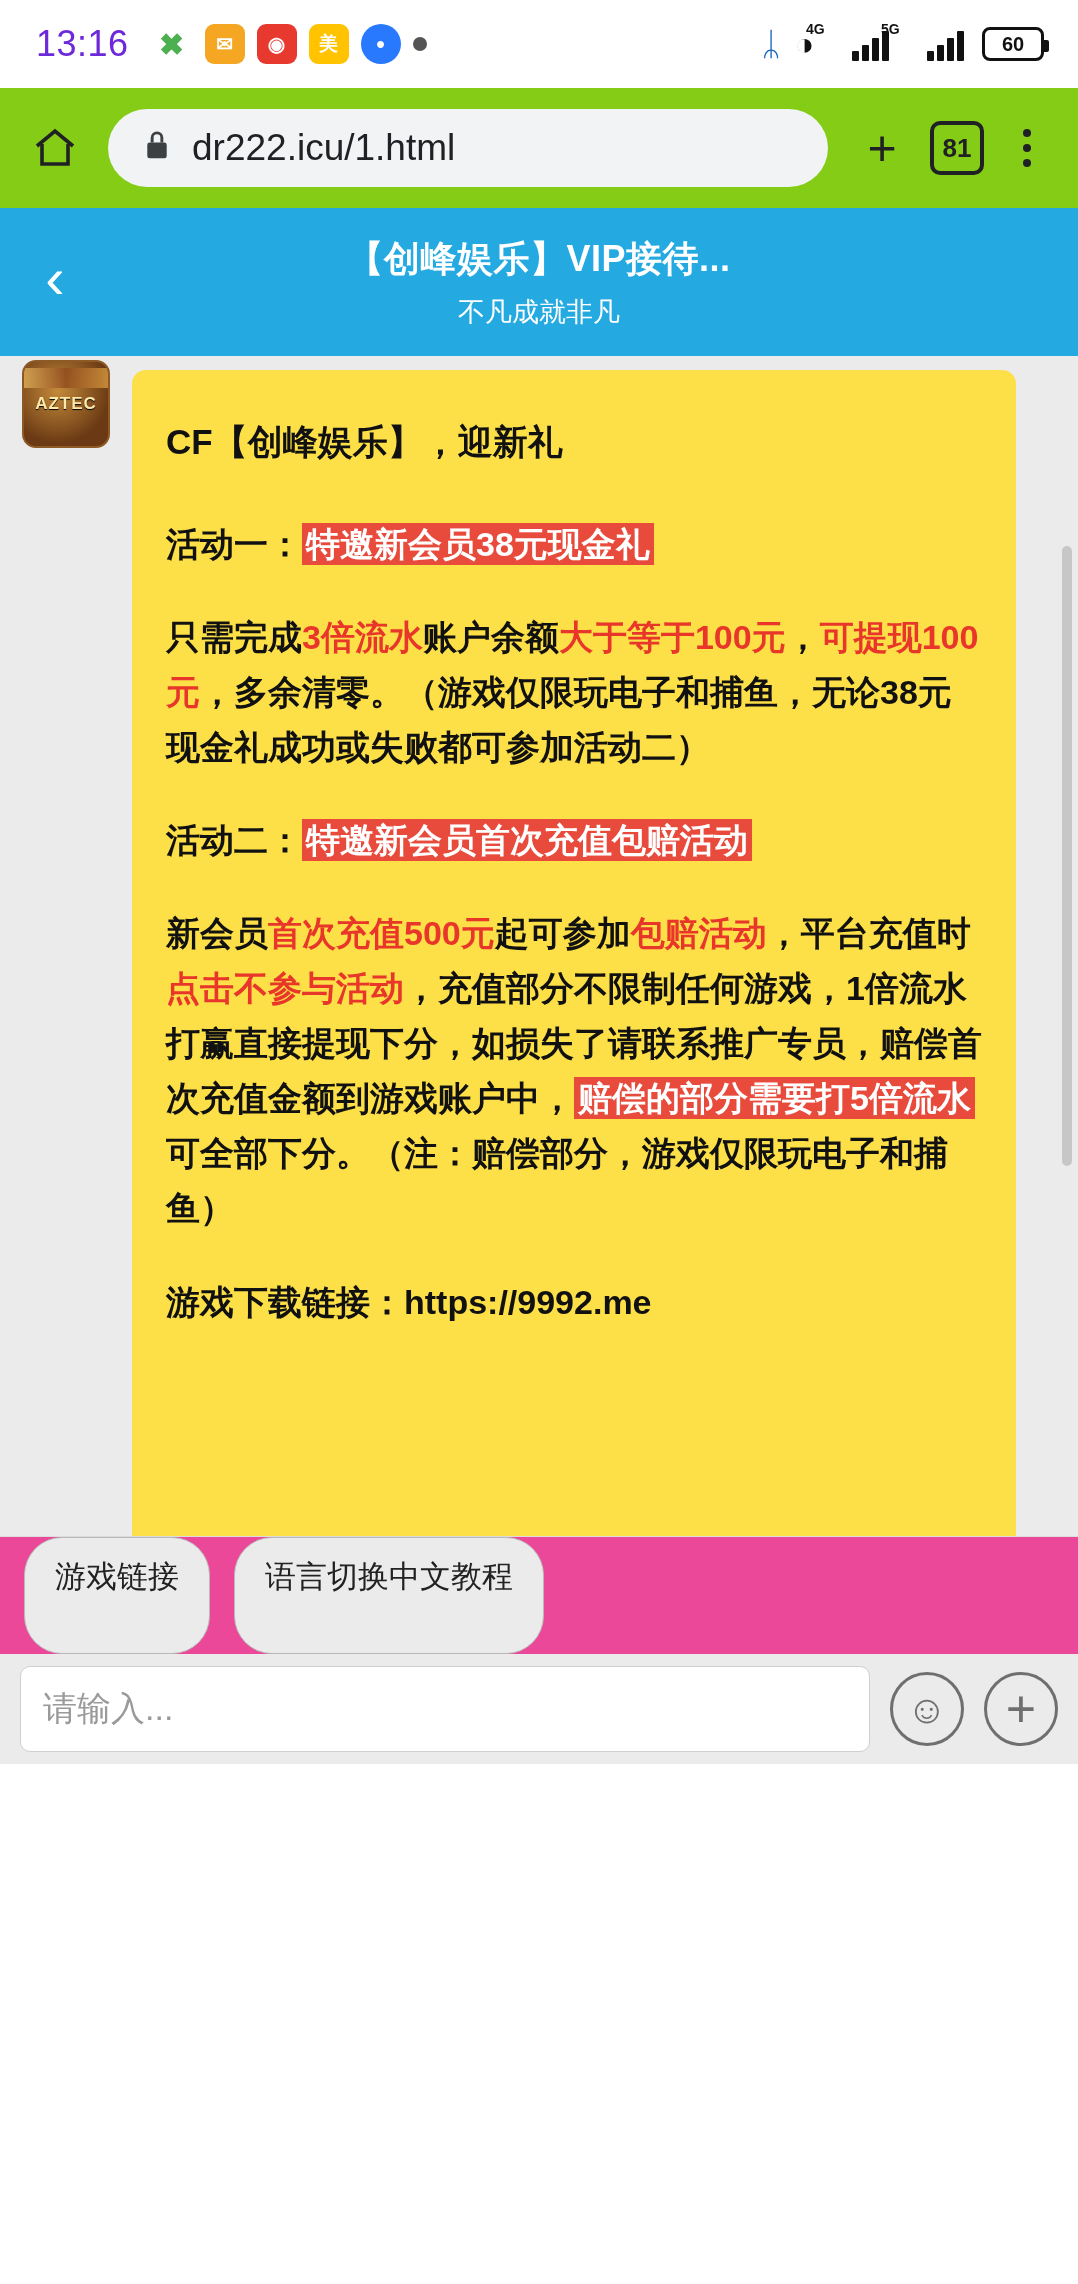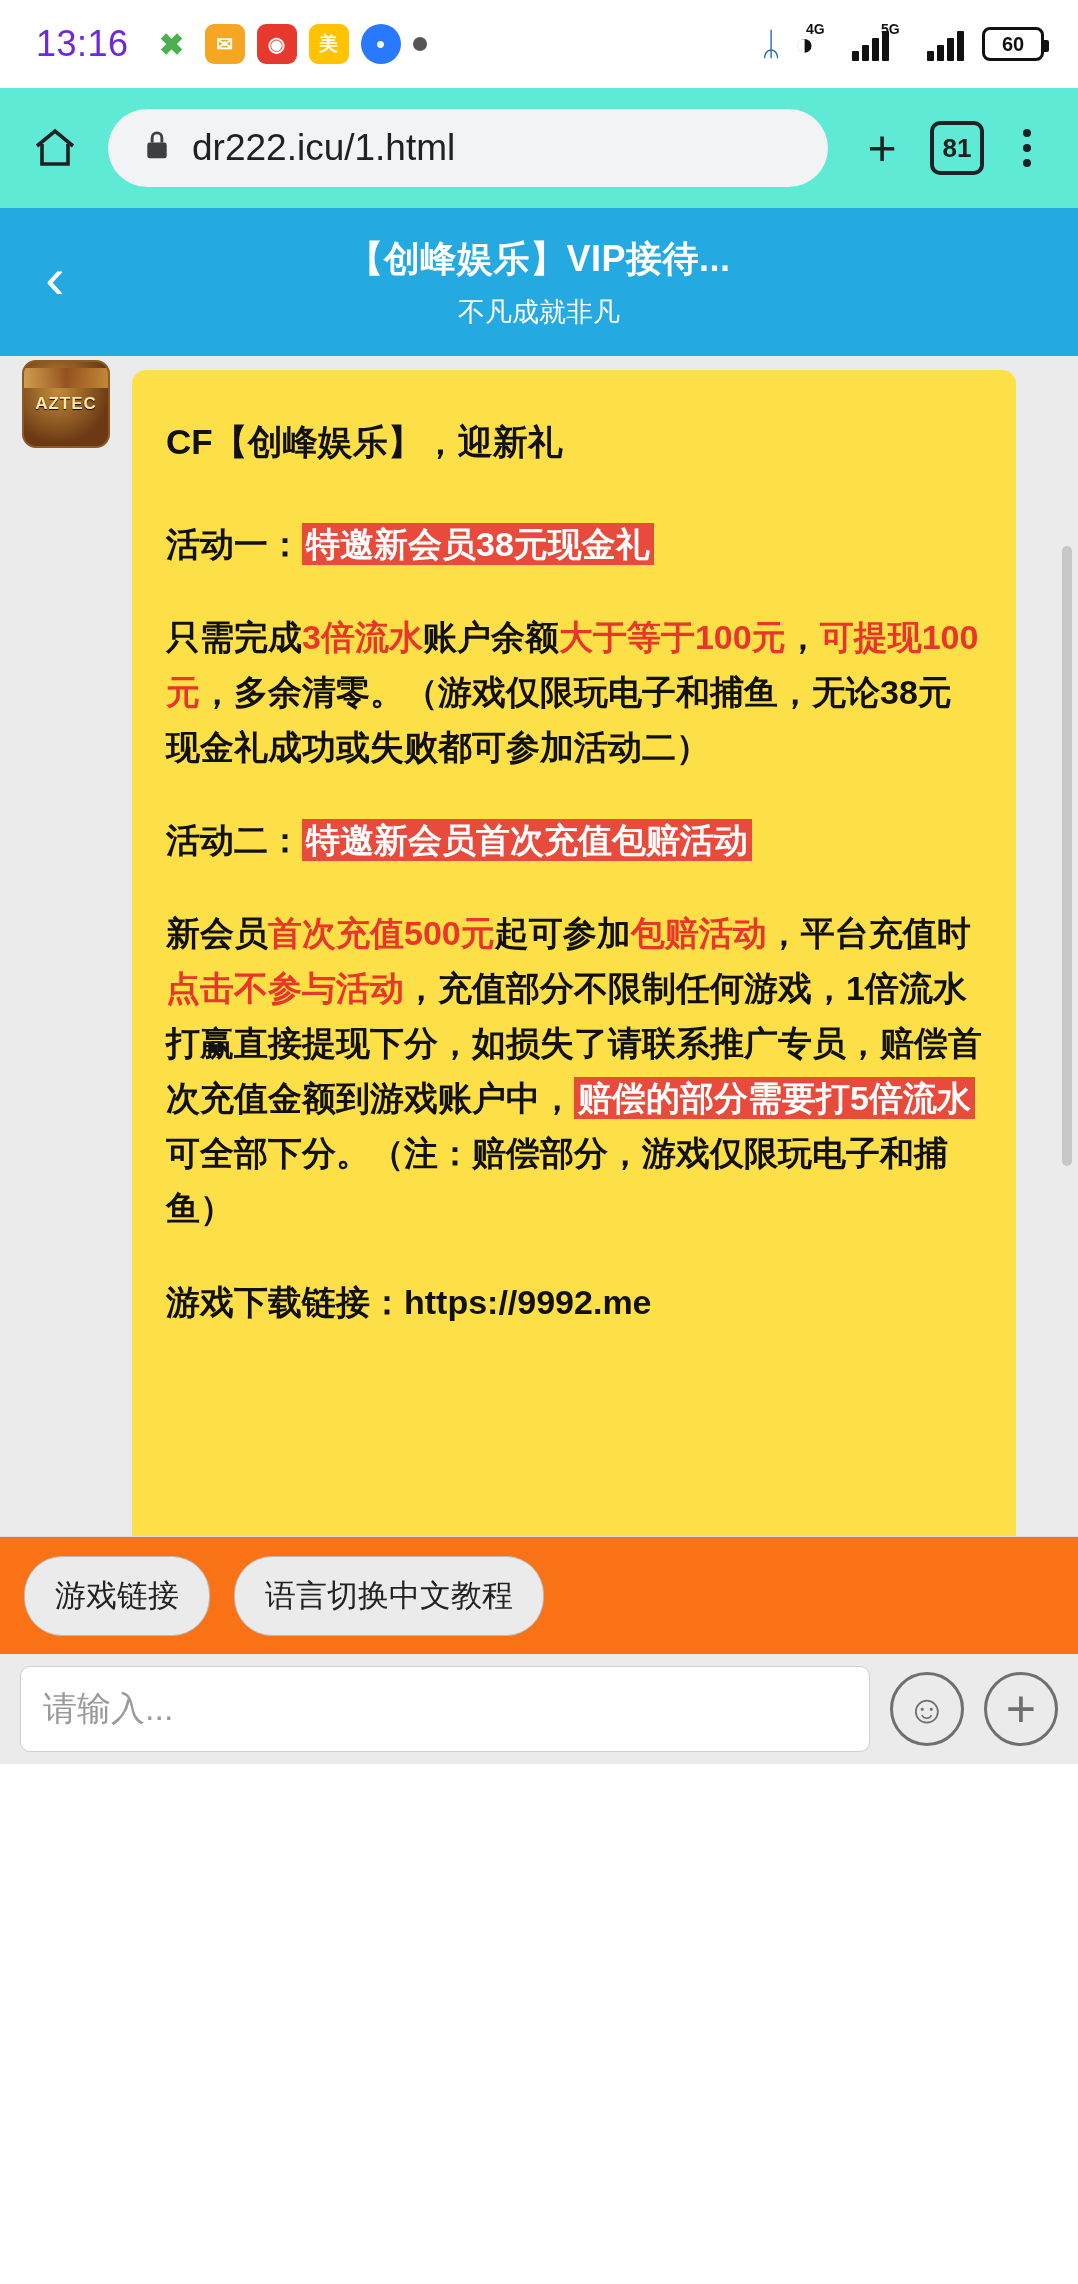--- a/index.html
+++ b/index.html
@@ -73,21 +73,21 @@
   }
   .battery::after {
     content: ""; position: absolute; right: -8px; top: 10px;
     width: 5px; height: 12px; background: #111; border-radius: 0 2px 2px 0;
   }
   .battery span { font-size: 20px; font-weight: 700; color: #111; }
 
   
   .browser-bar {
     height: 120px;
-    background: #5eead4;
+    background: #84cc16;
     display: flex; align-items: center;
     padding: 0 26px;
     gap: 18px;
   }
   .home-icon {
     width: 58px; height: 58px;
     display: flex; align-items: center; justify-content: center;
     color: #202124;
   }
   .omnibox {
@@ -204,23 +204,22 @@
     top: 190px;
     width: 10px;
     height: 620px;
     background: #c7c7c7;
     border-radius: 5px;
   }
 
   
   .chips-row {
     height: 118px;
-    background: #f97316;
+    background: #ec4899;
     display: flex;
-    align-items: center;
     gap: 24px;
     padding: 0 24px;
     overflow: hidden;
     border-top: 1px solid #dcdcdc;
   }
   .chip {
     border: 1px solid #b9b9b9;
     border-radius: 38px;
     background: #ebebeb;
     padding: 18px 30px;

